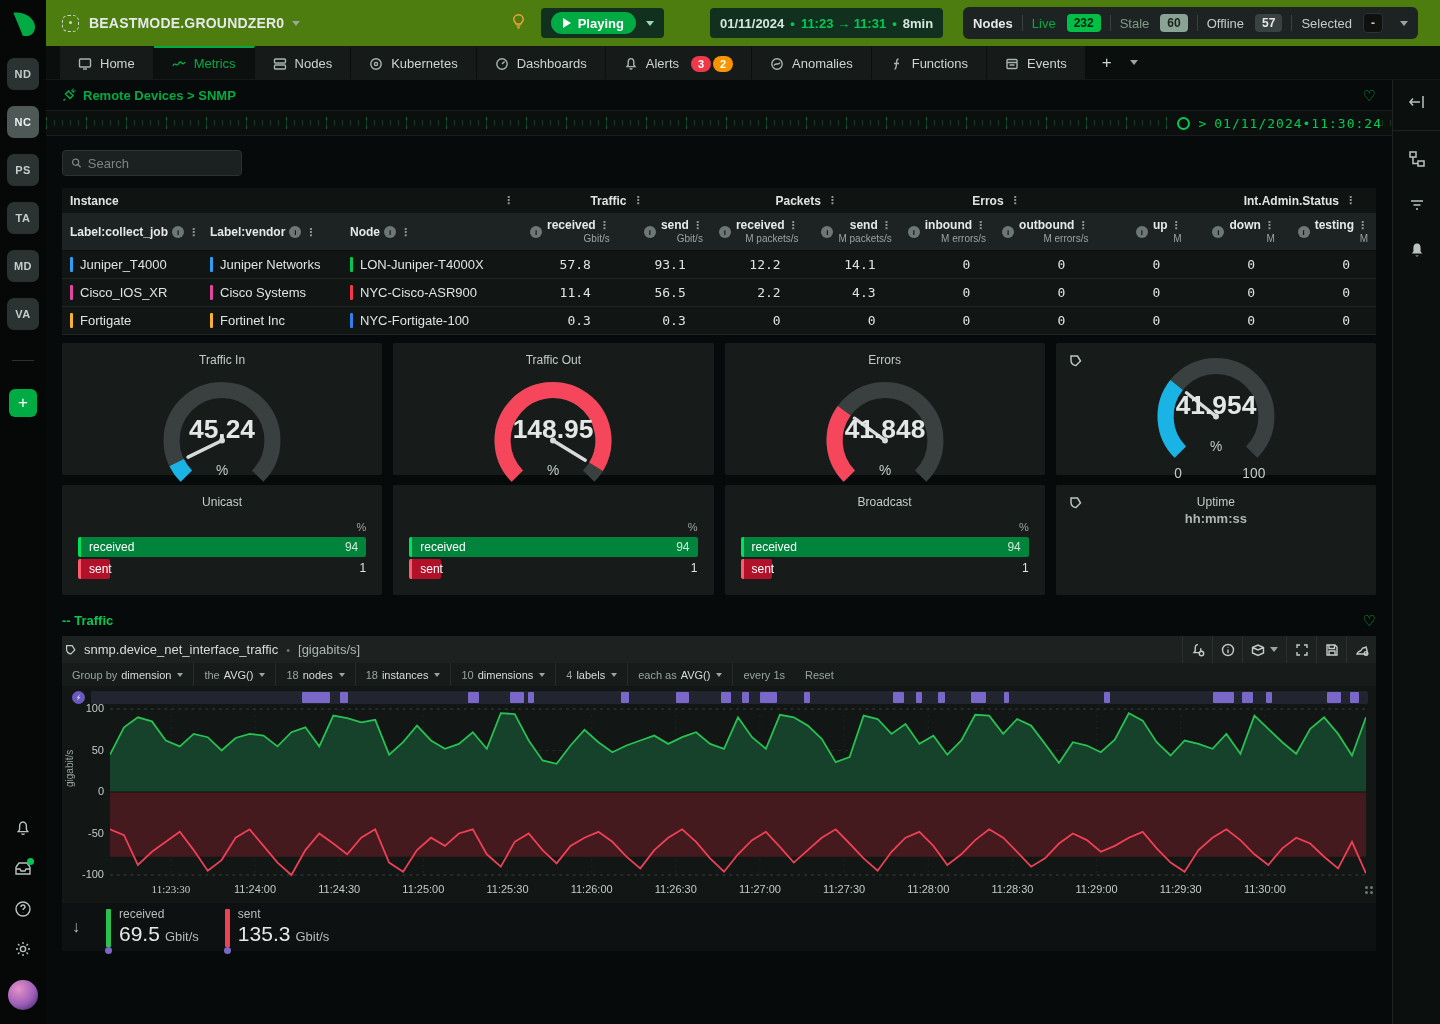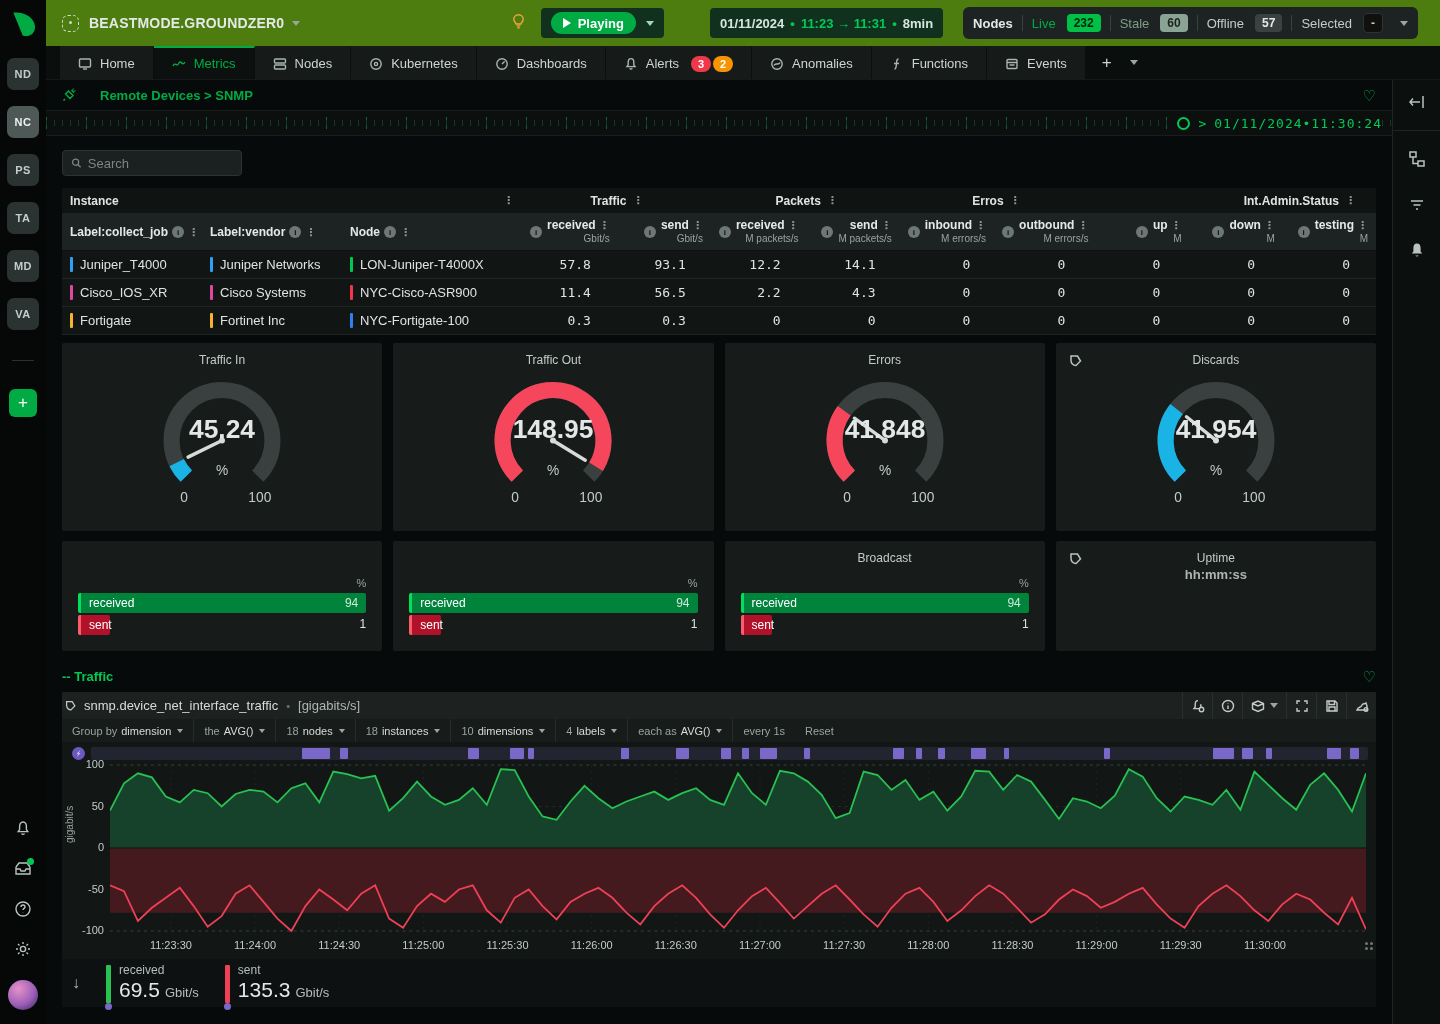--- a/index.html
+++ b/index.html
@@ -57,21 +57,21 @@
   .tab.active svg { stroke:#00ab44; }
   .tab-badges { display:flex; gap:2px; margin-left:4px; }
   .tb { min-width:20px; height:16px; border-radius:9px; font-size:11px; font-weight:bold; color:#fff; display:flex; align-items:center; justify-content:center; padding:0 5px; }
   .tb.crit { background:#f0384b; }
   .tb.warn { background:#f79400; }
   .tab-plus { display:flex; align-items:center; gap:10px; padding:0 16px; color:#cdd5d4; font-size:17px; cursor:pointer; }
 
   
   .content { position:absolute; left:46px; top:80px; right:48px; bottom:0; background:#070a0a; }
   .bcrow { height:30px; display:flex; align-items:center; padding:0 16px; }
-  .bc-text { color:#00ab44; font-size:13px; font-weight:bold; margin-left:24px; cursor:pointer; }
+  .bc-text { color:#00ab44; font-size:13px; font-weight:bold; margin-left:7px; cursor:pointer; }
   .heart { margin-left:auto; color:#00ab44; font-size:15px; cursor:pointer; line-height:1; }
   .timeline { height:26px; background:#0b0f0e; border-top:1px solid #181d1c; border-bottom:1px solid #181d1c; position:relative; display:flex; align-items:center; }
   .ticks { position:absolute; left:0; right:0; top:50%; height:12px; transform:translateY(-50%);
     background-image: repeating-linear-gradient(90deg,#123a25 0 1px, transparent 1px 8px), repeating-linear-gradient(90deg,#1d5c39 0 1px, transparent 1px 40px);
     background-size:100% 6px,100% 12px; background-position:0 3px,0 0; background-repeat:no-repeat; }
   .tl-right { position:absolute; right:10px; top:0; bottom:0; display:flex; align-items:center; gap:8px; background:#0b0f0e; padding-left:8px; }
   .tl-circle { width:13px; height:13px; border:2px solid #00c956; border-radius:50%; }
   .tl-gt { color:#00c956; font-family:"DejaVu Sans Mono",monospace; font-size:13px; }
   .tl-ts { color:#00c956; font-family:"DejaVu Sans Mono",monospace; font-size:13px; letter-spacing:1px; }
   .searchrow { padding:14px 16px 12px; }
@@ -104,21 +104,21 @@
   .th-unit { font-size:10px; color:#9aa3a2; }
   .drow { background:#111615; border-bottom:1px solid #1f2524; height:28px; }
   .td { display:flex; align-items:center; font-size:13px; color:#dfe4e3; padding:0 8px; }
   .td.name { gap:7px; }
   .cbar { width:3px; height:15px; border-radius:1px; flex:none; }
   .td.num { justify-content:flex-end; font-family:"DejaVu Sans Mono",monospace; padding-right:26px; font-size:13px; }
 
   
   .cardrow { display:flex; gap:11px; margin:8px 16px 0; }
   .card { flex:1; background:#171c1b; border-radius:2px; position:relative; }
-  .gauge-card { height:188px; }
+  .gauge-card { height:132px; }
   .card-title { text-align:center; font-size:12px; color:#c3cbca; padding-top:10px; }
   .gauge-wrap { display:flex; justify-content:center; }
   .gauge-svg { width:172px; height:140px; }
   .g-track { fill:none; stroke:#39403f; stroke-width:14; }
   .g-fill { fill:none; stroke-width:14; }
   .g-needle { stroke:#d7dcdb; stroke-width:3; stroke-linecap:round; }
   .g-val { font-size:23px; font-weight:bold; fill:#e3e8e7; }
   .g-unit { font-size:12px; fill:#c3cbca; }
   .g-min,.g-max { font-size:12px; fill:#c3cbca; }
   .tag-ico { position:absolute; left:12px; top:10px; }
@@ -627,38 +627,38 @@
           <text class="g-unit" x="75" y="94" text-anchor="middle">%</text>
           <text class="g-min" x="42" y="118" text-anchor="middle">0</text>
           <text class="g-max" x="108" y="118" text-anchor="middle">100</text>
         </svg>
           </div>
       </div>
       <div class="card gauge-card">
         <span class="tag-ico"><svg viewBox="0 0 15 15">
               <path d="M3 3 L9.5 3 L12.5 8 L8 12.5 C5 12.5 3 10 3 7.5 Z"></path>
             </svg></span>
-        <div class="card-title">Discards</div>
         <div class="gauge-wrap">
             <svg class="gauge-svg" viewBox="0 0 150 122">
           <path class="g-track" d="M43.88730162779191,95.11269837220809 A44,44 0 1 1 106.11269837220813,95.11269837220806"></path>
               <path class="g-fill" d="M43.88730162779191,95.11269837220809 A44,44 0 0 1 40.66106207711348,36.489323121228985" stroke="#19b3e6"></path>
           <line class="g-needle" x1="75" y1="64" x2="49.24579655783511" y2="43.36699234092174"></line>
               <circle cx="75" cy="64" r="2.6" fill="#d7dcdb"></circle>
           <text class="g-val" x="75" y="62" text-anchor="middle">41.954</text>
           <text class="g-unit" x="75" y="94" text-anchor="middle">%</text>
           <text class="g-min" x="42" y="118" text-anchor="middle">0</text>
           <text class="g-max" x="108" y="118" text-anchor="middle">100</text>
         </svg>
           </div>
       </div>
     </div>
 
     <div class="cardrow" style="margin-top:10px;">
       <div class="card bar-card">
+        <div class="card-title">Unicast</div>
         <div class="pct-lbl">%</div>
         <div class="hbars">
           <div class="hbar-row">
               <div class="hbar green" style="width: 100%;">
                 <span class="hbar-label">received</span>
                 <span class="hbar-val-in">94</span>
               </div>
             </div>
           <div class="hbar-row">
               <div class="hbar red" style="width: 11%;">
@@ -862,21 +862,21 @@
               <line x1="0" x2="1292" y1="126.5" y2="126.5" stroke="#262c2b" stroke-dasharray="3 4"></line>
               <line x1="0" x2="1292" y1="168" y2="168" stroke="#39403f" stroke-dasharray="3 4"></line>
               <rect x="0" y="85" width="1292" height="64.74000000000001" fill="#451a1f"></rect>
               <path d="M0,85 L0.0,47.7 L14.4,20.3 L28.7,10.3 L43.1,14.4 L57.4,33.5 L71.8,39.4 L86.1,26.9 L100.5,30.2 L114.8,43.5 L129.2,31.0 L143.6,26.9 L157.9,28.6 L172.3,39.4 L186.6,25.2 L201.0,20.3 L215.3,39.4 L229.7,8.6 L244.0,11.1 L258.4,15.3 L272.8,12.8 L287.1,47.7 L301.5,35.2 L315.8,18.6 L330.2,33.5 L344.5,41.8 L358.9,36.9 L373.2,25.2 L387.6,41.8 L402.0,6.2 L416.3,7.0 L430.7,33.5 L445.0,53.5 L459.4,56.8 L473.7,38.5 L488.1,22.8 L502.4,35.2 L516.8,45.2 L531.2,38.5 L545.5,33.5 L559.9,28.6 L574.2,36.9 L588.6,30.2 L602.9,25.2 L617.3,36.9 L631.6,41.8 L646.0,10.3 L660.4,30.2 L674.7,41.8 L689.1,7.8 L703.4,10.3 L717.8,18.6 L732.1,31.9 L746.5,55.1 L760.8,50.1 L775.2,8.6 L789.6,12.0 L803.9,26.9 L818.3,16.9 L832.6,36.9 L847.0,28.6 L861.3,47.7 L875.7,33.5 L890.0,7.8 L904.4,8.6 L918.8,26.9 L933.1,12.0 L947.5,18.6 L961.8,36.9 L976.2,56.0 L990.5,35.2 L1004.9,38.5 L1019.2,45.2 L1033.6,32.7 L1048.0,6.2 L1062.3,13.6 L1076.7,35.2 L1091.0,48.5 L1105.4,33.5 L1119.7,36.9 L1134.1,41.8 L1148.4,26.9 L1162.8,46.8 L1177.2,8.6 L1191.5,21.9 L1205.9,35.2 L1220.2,46.8 L1234.6,21.9 L1248.9,10.3 L1263.3,26.9 L1277.6,48.5 L1292.0,10.3 L1292,85 Z" fill="#16412a"></path>
               <polyline points="0.0,47.7 14.4,20.3 28.7,10.3 43.1,14.4 57.4,33.5 71.8,39.4 86.1,26.9 100.5,30.2 114.8,43.5 129.2,31.0 143.6,26.9 157.9,28.6 172.3,39.4 186.6,25.2 201.0,20.3 215.3,39.4 229.7,8.6 244.0,11.1 258.4,15.3 272.8,12.8 287.1,47.7 301.5,35.2 315.8,18.6 330.2,33.5 344.5,41.8 358.9,36.9 373.2,25.2 387.6,41.8 402.0,6.2 416.3,7.0 430.7,33.5 445.0,53.5 459.4,56.8 473.7,38.5 488.1,22.8 502.4,35.2 516.8,45.2 531.2,38.5 545.5,33.5 559.9,28.6 574.2,36.9 588.6,30.2 602.9,25.2 617.3,36.9 631.6,41.8 646.0,10.3 660.4,30.2 674.7,41.8 689.1,7.8 703.4,10.3 717.8,18.6 732.1,31.9 746.5,55.1 760.8,50.1 775.2,8.6 789.6,12.0 803.9,26.9 818.3,16.9 832.6,36.9 847.0,28.6 861.3,47.7 875.7,33.5 890.0,7.8 904.4,8.6 918.8,26.9 933.1,12.0 947.5,18.6 961.8,36.9 976.2,56.0 990.5,35.2 1004.9,38.5 1019.2,45.2 1033.6,32.7 1048.0,6.2 1062.3,13.6 1076.7,35.2 1091.0,48.5 1105.4,33.5 1119.7,36.9 1134.1,41.8 1148.4,26.9 1162.8,46.8 1177.2,8.6 1191.5,21.9 1205.9,35.2 1220.2,46.8 1234.6,21.9 1248.9,10.3 1263.3,26.9 1277.6,48.5 1292.0,10.3" fill="none" stroke="#28c152" stroke-width="1.8"></polyline>
               <polyline points="0.0,122.3 14.4,128.2 28.7,158.0 43.1,144.8 57.4,134.8 71.8,124.8 86.1,143.1 100.5,163.8 114.8,153.1 129.2,130.7 143.6,122.3 157.9,138.9 172.3,155.6 186.6,168.0 201.0,143.1 215.3,126.5 229.7,136.5 244.0,147.3 258.4,130.7 272.8,122.3 287.1,155.6 301.5,164.7 315.8,143.1 330.2,130.7 344.5,138.9 358.9,126.5 373.2,122.3 387.6,147.3 402.0,159.7 416.3,134.8 430.7,126.5 445.0,143.1 459.4,156.4 473.7,138.9 488.1,130.7 502.4,124.8 516.8,134.8 531.2,149.7 545.5,161.4 559.9,143.1 574.2,130.7 588.6,122.3 602.9,134.8 617.3,151.4 631.6,164.7 646.0,147.3 660.4,133.1 674.7,124.8 689.1,139.8 703.4,155.6 717.8,143.1 732.1,130.7 746.5,122.3 760.8,136.5 775.2,151.4 789.6,163.8 803.9,144.8 818.3,130.7 832.6,124.8 847.0,138.9 861.3,158.0 875.7,147.3 890.0,133.1 904.4,122.3 918.8,130.7 933.1,144.8 947.5,159.7 961.8,151.4 976.2,136.5 990.5,126.5 1004.9,133.1 1019.2,144.8 1033.6,138.9 1048.0,130.7 1062.3,124.8 1076.7,141.4 1091.0,155.6 1105.4,164.7 1119.7,143.1 1134.1,130.7 1148.4,122.3 1162.8,133.1 1177.2,147.3 1191.5,158.0 1205.9,141.4 1220.2,130.7 1234.6,136.5 1248.9,149.7 1263.3,161.4 1277.6,134.8 1292.0,166.3" fill="none" stroke="#ef4055" stroke-width="1.8"></polyline>
               <line x1="0" x2="1292" y1="85" y2="85" stroke="#10100f" stroke-width="1"></line>
             </svg>
         </div>
         <div class="x-axis" id="x-axis">
-            <span style="left: 4.85%;">11:23:30</span>
+            <span style="left: 4.85%; font-family: Liberation Serif, serif;">11:23:30</span>
             <span style="left: 11.55%;">11:24:00</span>
             <span style="left: 18.25%;">11:24:30</span>
             <span style="left: 24.95%;">11:25:00</span>
             <span style="left: 31.65%;">11:25:30</span>
             <span style="left: 38.35%;">11:26:00</span>
             <span style="left: 45.05%;">11:26:30</span>
             <span style="left: 51.75%;">11:27:00</span>
             <span style="left: 58.45%;">11:27:30</span>
             <span style="left: 65.15%;">11:28:00</span>
             <span style="left: 71.85%;">11:28:30</span>

